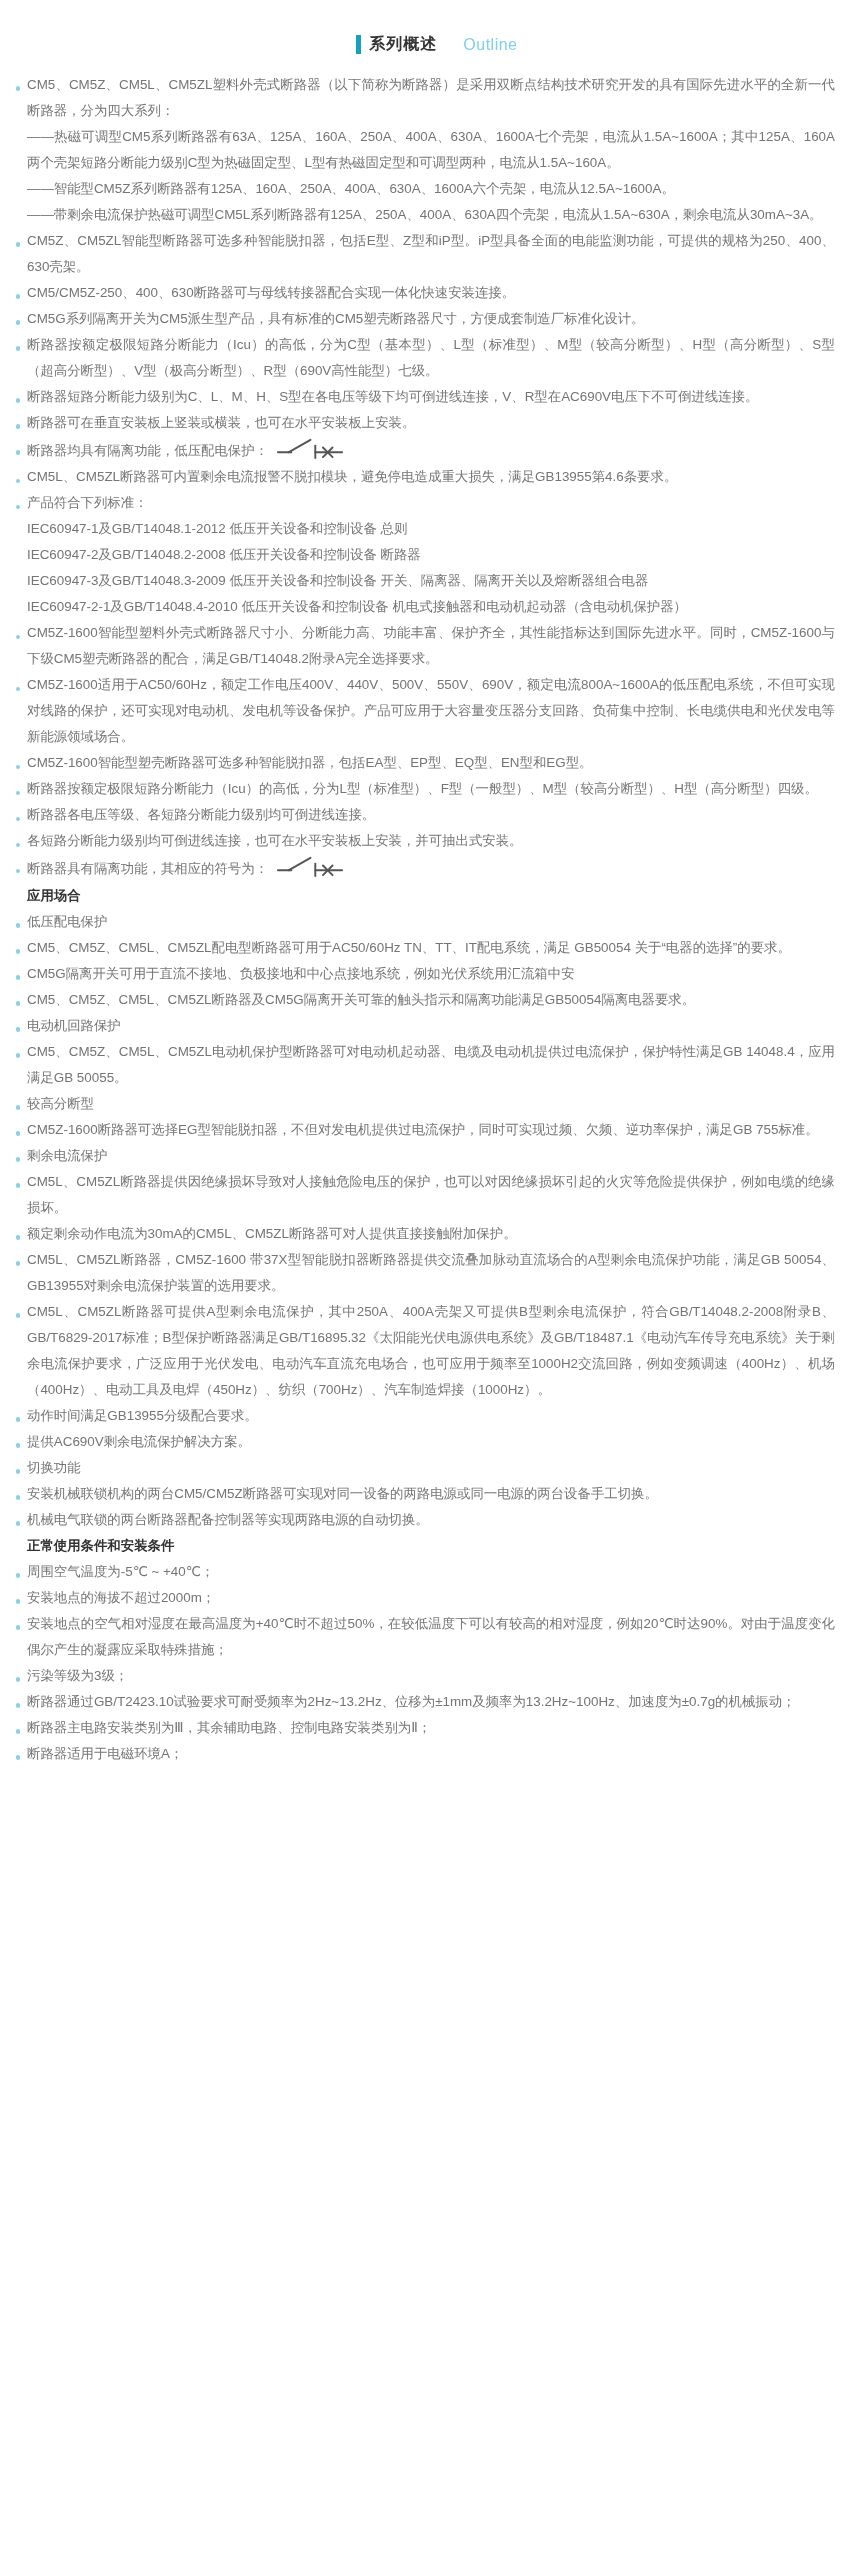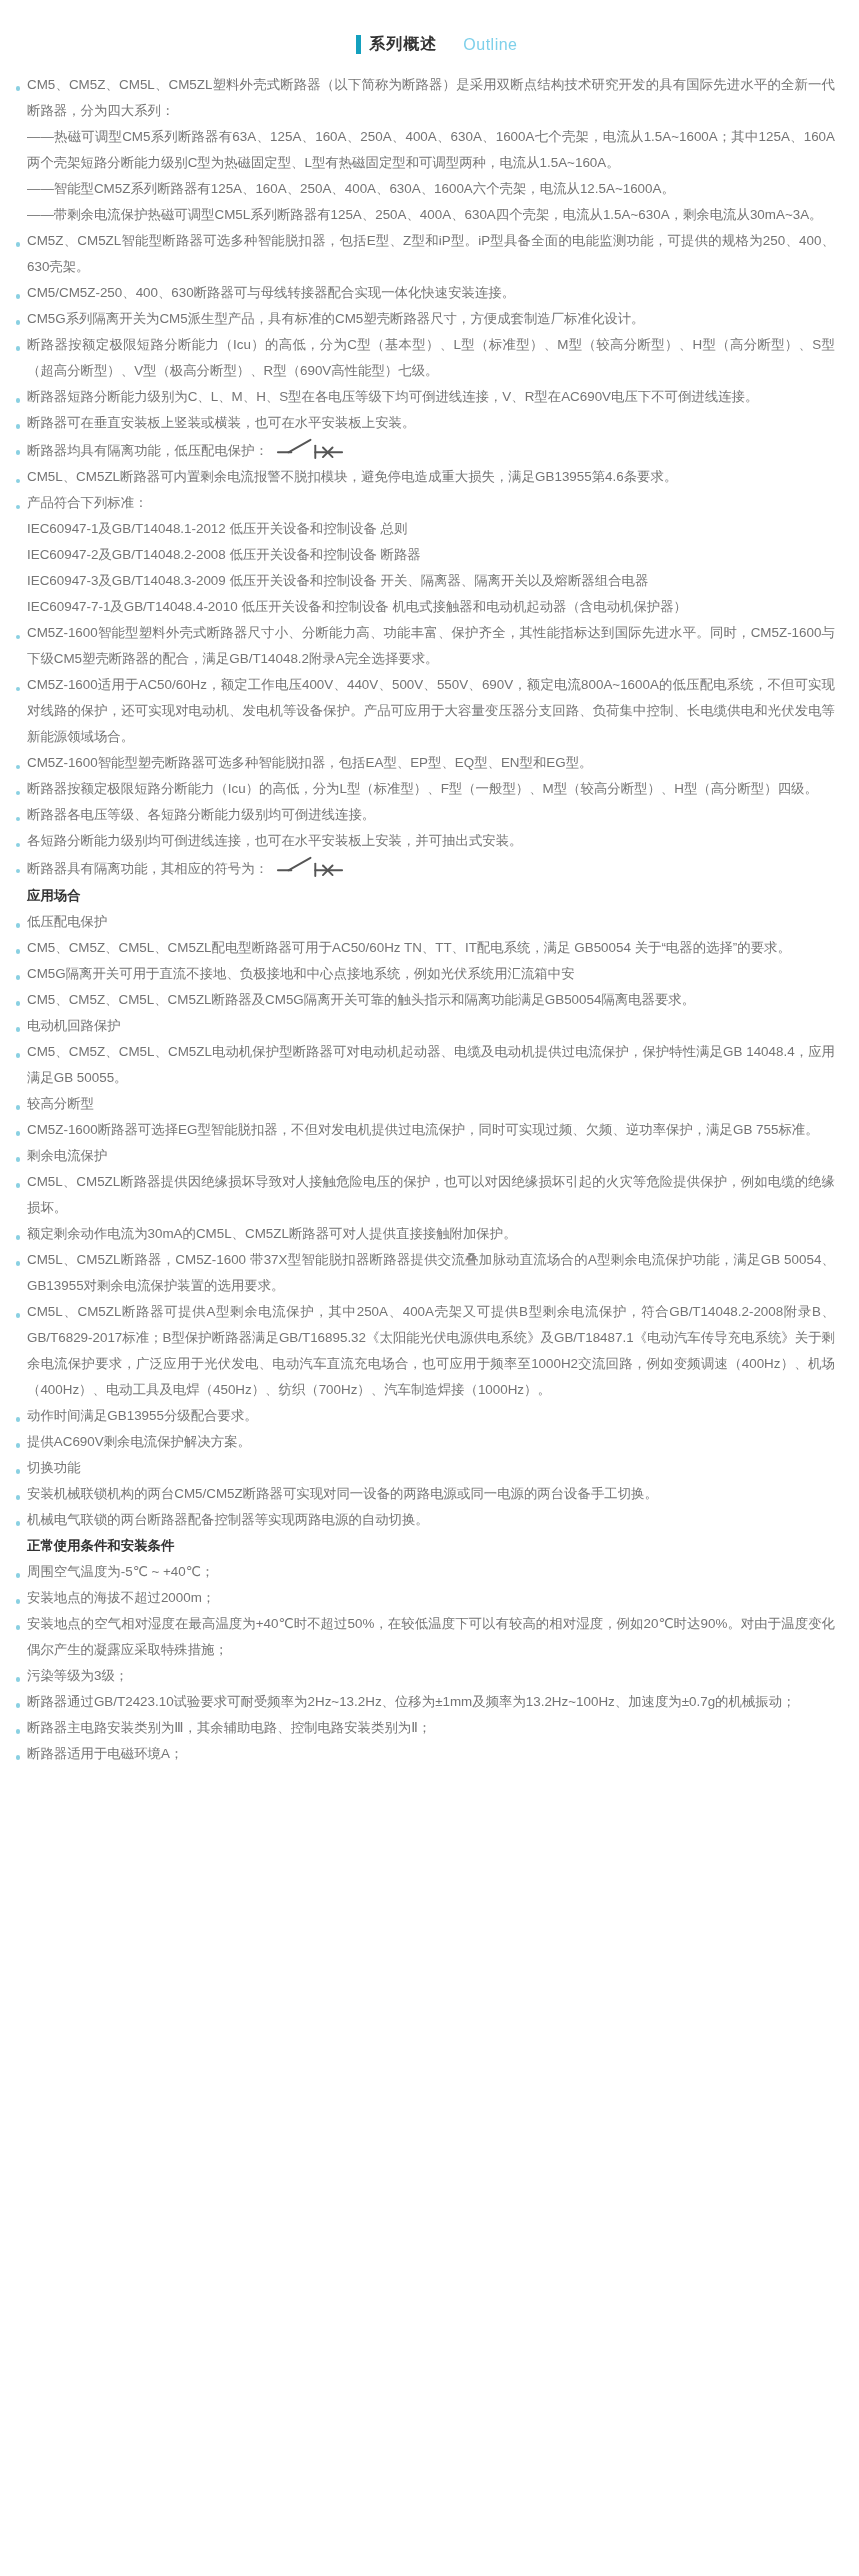--- a/index.html
+++ b/index.html
@@ -104,21 +104,21 @@
           <path d="M41 10 L41 23"></path>
           <path d="M41 17 L69 17"></path>
           <path d="M49 12 L59 22"></path>
           <path d="M59 12 L49 22"></path>
         </svg></p>
       <p class="item bullet"><span class="dot"></span><span>CM5L、CM5ZL断路器可内置剩余电流报警不脱扣模块，避免停电造成重大损失，满足GB13955第4.6条要求。</span></p>
       <p class="item bullet"><span class="dot"></span><span>产品符合下列标准：</span></p>
       <p class="item plain"><span>IEC60947-1及GB/T14048.1-2012 低压开关设备和控制设备 总则</span></p>
       <p class="item plain"><span>IEC60947-2及GB/T14048.2-2008 低压开关设备和控制设备 断路器</span></p>
       <p class="item plain"><span>IEC60947-3及GB/T14048.3-2009 低压开关设备和控制设备 开关、隔离器、隔离开关以及熔断器组合电器</span></p>
-      <p class="item plain"><span>IEC60947-7-1及GB/T14048.4-2010 低压开关设备和控制设备 机电式接触器和电动机起动器（含电动机保护器）</span></p>
+      <p class="item plain"><span>IEC60947-2-1及GB/T14048.4-2010 低压开关设备和控制设备 机电式接触器和电动机起动器（含电动机保护器）</span></p>
       <p class="item bullet"><span class="dot"></span><span>CM5Z-1600智能型塑料外壳式断路器尺寸小、分断能力高、功能丰富、保护齐全，其性能指标达到国际先进水平。同时，CM5Z-1600与下级CM5塑壳断路器的配合，满足GB/T14048.2附录A完全选择要求。</span></p>
       <p class="item bullet"><span class="dot"></span><span>CM5Z-1600适用于AC50/60Hz，额定工作电压400V、440V、500V、550V、690V，额定电流800A~1600A的低压配电系统，不但可实现对线路的保护，还可实现对电动机、发电机等设备保护。产品可应用于大容量变压器分支回路、负荷集中控制、长电缆供电和光伏发电等新能源领域场合。</span></p>
       <p class="item bullet"><span class="dot"></span><span>CM5Z-1600智能型塑壳断路器可选多种智能脱扣器，包括EA型、EP型、EQ型、EN型和EG型。</span></p>
       <p class="item bullet"><span class="dot"></span><span>断路器按额定极限短路分断能力（Icu）的高低，分为L型（标准型）、F型（一般型）、M型（较高分断型）、H型（高分断型）四级。</span></p>
       <p class="item bullet"><span class="dot"></span><span>断路器各电压等级、各短路分断能力级别均可倒进线连接。</span></p>
       <p class="item bullet"><span class="dot"></span><span>各短路分断能力级别均可倒进线连接，也可在水平安装板上安装，并可抽出式安装。</span></p>
       <p class="item bullet-symbol"><span class="dot"></span><span>断路器具有隔离功能，其相应的符号为：</span><svg class="sym-svg" width="69" height="23" viewBox="0 0 72 24">
           <path d="M2 17 L16 17"></path>
           <path d="M13 17 L36 4"></path>
           <path d="M41 10 L41 23"></path>

